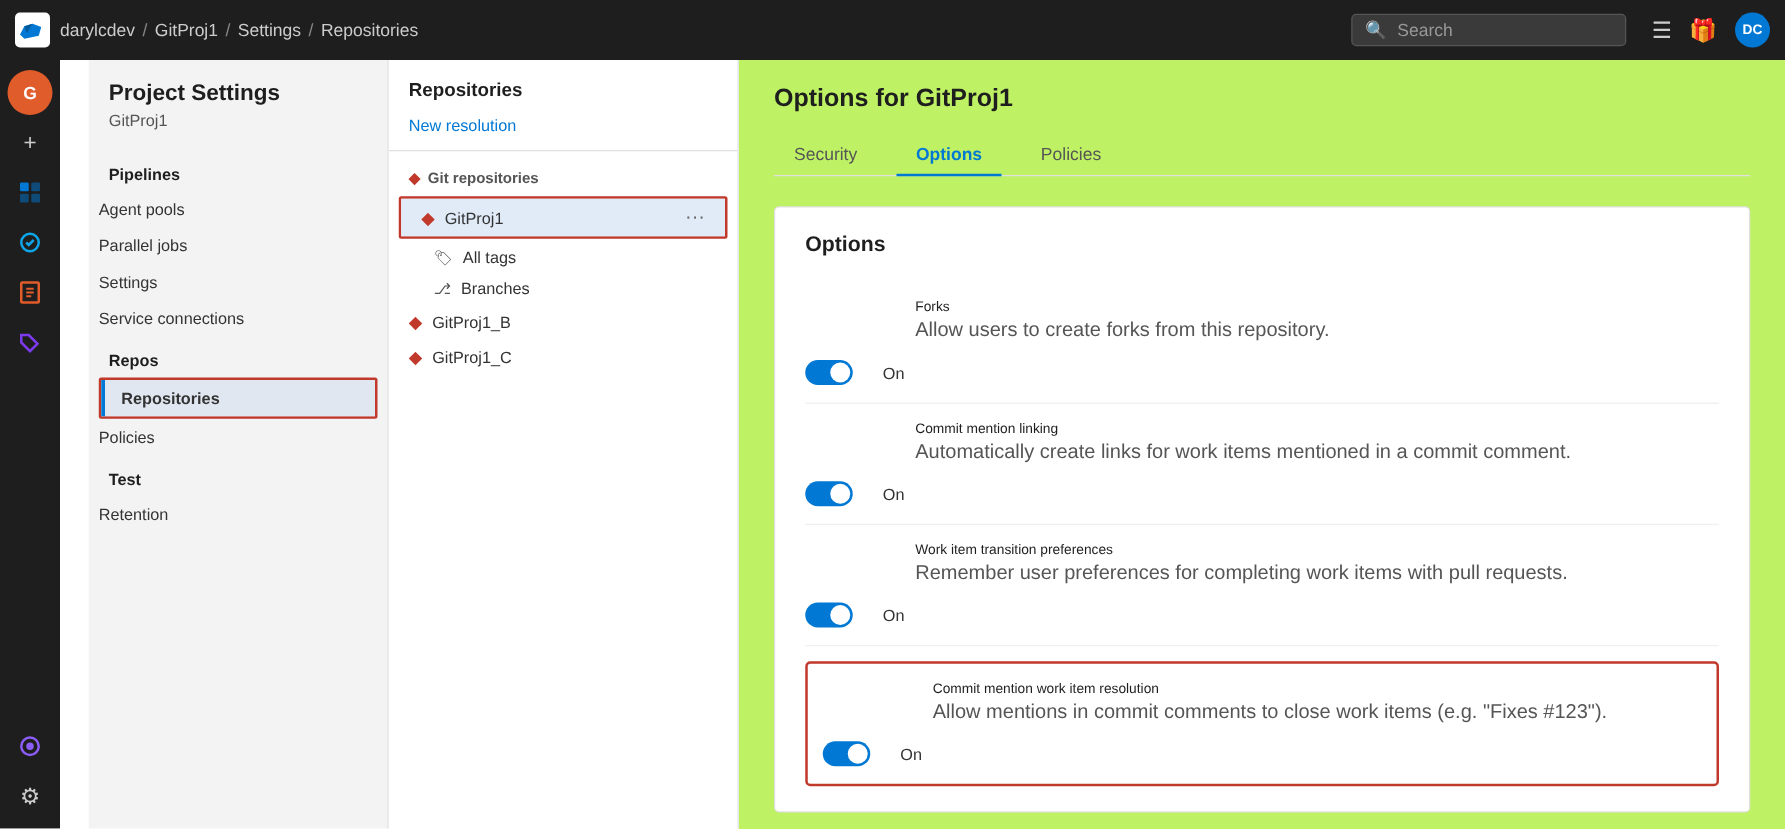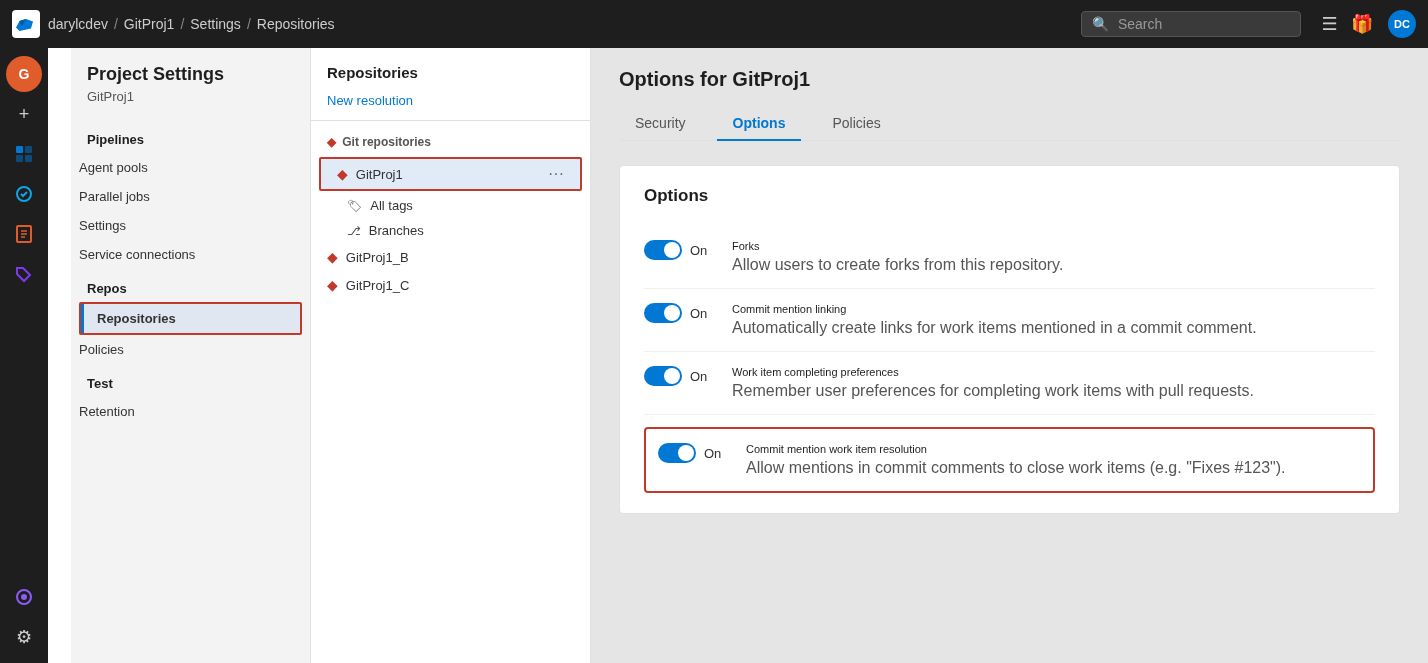--- a/index.html
+++ b/index.html
@@ -62,34 +62,34 @@
     }
     .repo-item.selected { background: #e0ebf7; }
     .repo-item .repo-icon { color: #c0392b; font-size: 14px; }
     .repo-item .repo-more { margin-left: auto; color: #666; font-size: 16px; }
     .repo-sub-item {
       padding: 5px 16px 5px 36px; cursor: pointer; font-size: 13px; color: #333; display: flex; align-items: center; gap: 8px;
     }
     .repo-sub-icon { font-size: 12px; color: #555; }
 
     
-    .content-area { flex: 1; overflow-y: auto; padding: 20px 28px; background: #e5e5e5; }
+    .content-area { flex: 1; overflow-y: auto; padding: 20px 28px; background: #bef264; }
     .content-title { font-size: 20px; font-weight: 600; color: #1e1e1e; margin-bottom: 16px; }
     .content-tabs { display: flex; gap: 15px; border-bottom: 1px solid #e0e0e0; margin-bottom: 24px; }
     .content-tab {
       padding: 8px 16px; font-size: 14px; cursor: pointer; color: #555; border-bottom: 2px solid transparent; margin-bottom: -1px;
     }
     .content-tab.active { color: #0078d4; font-weight: 600; border-bottom: 2px solid #0078d4; }
 
     
     .options-card { background: #fff; border: 1px solid #e0e0e0; border-radius: 4px; padding: 20px 24px; }
     .options-title { font-size: 17px; font-weight: 600; color: #1e1e1e; margin-bottom: 20px; }
     .option-row { display: flex; align-items: flex-start; gap: 16px; padding: 14px 0; border-bottom: 1px solid #f0f0f0; }
     .option-row:last-child { border-bottom: none; }
-    .toggle-wrapper { display: flex; align-items: center; gap: 8px; flex-shrink: 0; width: 72px; }
+    .toggle-wrapper { display: flex; align-items: center; gap: 24px; flex-shrink: 0; width: 72px; margin-top: 48px; }
     .toggle {
       width: 38px; height: 20px; background: #0078d4; border-radius: 10px; position: relative; cursor: pointer; flex-shrink: 0;
     }
     .toggle::after {
       content: ''; position: absolute; top: 2px; right: 2px; width: 16px; height: 16px; background: #fff; border-radius: 50%;
     }
     .toggle-label { font-size: 13px; color: #333; }
     .option-text { flex: 1; }
     .option-name { font-size: 11px; font-weight: 400; color: #1e1e1e; margin-bottom: 4px; }
     .option-desc { font-size: 16px; color: #555; }
@@ -253,21 +253,21 @@
           <div class="option-desc">Automatically create links for work items mentioned in a commit comment.</div>
         </div>
       </div>
 
       <div class="option-row">
         <div class="toggle-wrapper">
           <div class="toggle"></div>
           <span class="toggle-label">On</span>
         </div>
         <div class="option-text">
-          <div class="option-name">Work item completing preferences</div>
+          <div class="option-name">Work item transition preferences</div>
           <div class="option-desc">Remember user preferences for completing work items with pull requests.</div>
         </div>
       </div>
 
       <div style="border: 2px solid #c0392b; border-radius: 4px; padding: 14px 12px; margin-top: 12px;">
         <div style="display:flex; align-items:flex-start; gap:16px;">
           <div class="toggle-wrapper">
             <div class="toggle"></div>
             <span class="toggle-label">On</span>
           </div>

